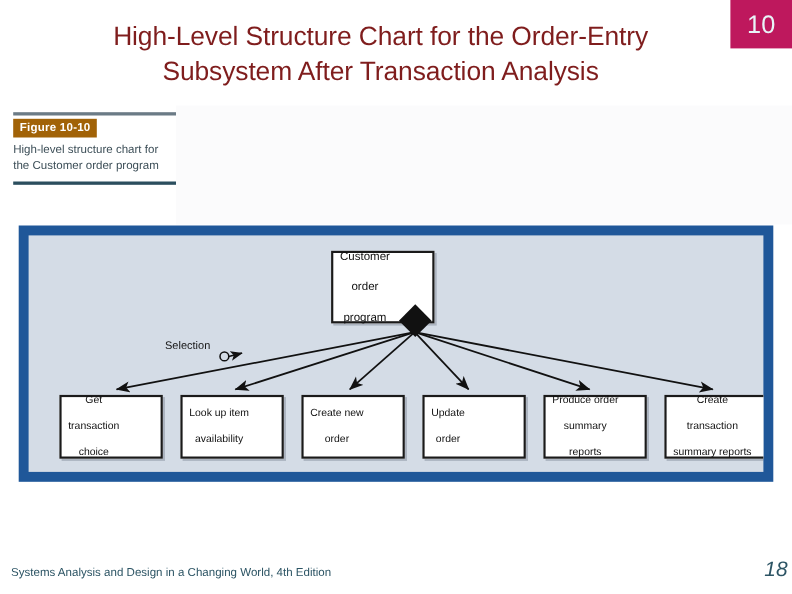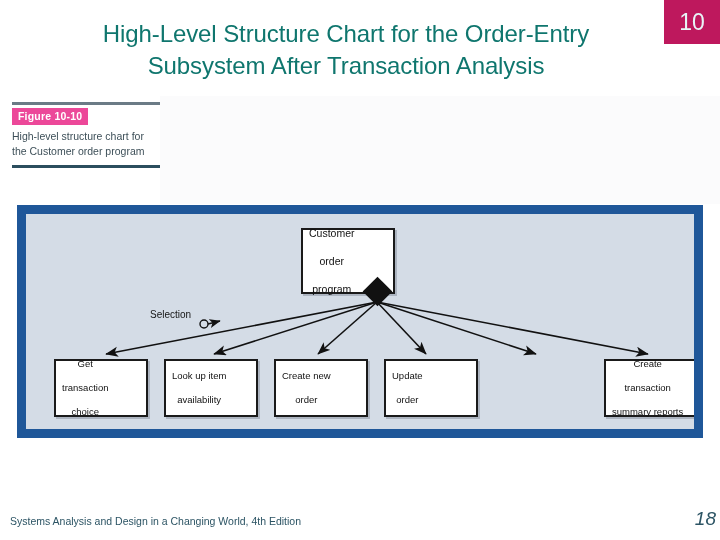--- a/index.html
+++ b/index.html
@@ -32,21 +32,21 @@
     font-family: "Liberation Sans", sans-serif;
   }
 
   
   #slide-title {
     position: absolute;
     left: 36px;
     top: 18px;
     width: 620px;
     text-align: center;
-    color: #0f766e;
+    color: #7f1d1d;
     font-size: 24px;
     line-height: 32px;
     font-family: "Liberation Sans", sans-serif;
     font-weight: normal;
     letter-spacing: -0.1px;
   }
 
   
   #figure-caption {
     position: absolute;
@@ -54,21 +54,21 @@
     top: 102px;
     width: 148px;
   }
   #figure-caption .rule-top {
     height: 3px;
     background: #6b7b86;
     width: 148px;
   }
   #figure-caption .fig-label {
     display: inline-block;
-    background: #ec4899;
+    background: #a16207;
     color: #ffffff;
     font-size: 10.5px;
     font-weight: bold;
     padding: 2px 6px 3px 6px;
     margin-top: 3px;
     letter-spacing: 0.2px;
     font-family: "Liberation Sans", sans-serif;
   }
   #figure-caption .fig-desc {
     color: #3d4f58;
@@ -285,20 +285,27 @@
       </span>
     </div>
 
     <div class="module-box leaf-box" id="box-leaf-3">
       <span>
         <span>Update</span><br>
         <span>order</span>
       </span>
     </div>
 
+    <div class="module-box leaf-box" id="box-leaf-4">
+      <span>
+        <span>Produce order</span><br>
+        <span>summary</span><br>
+        <span>reports</span>
+      </span>
+    </div>
 
     <div class="module-box leaf-box" id="box-leaf-5">
       <span>
         <span>Create</span><br>
         <span>transaction</span><br>
         <span>summary reports</span>
       </span>
     </div>
 
   </div>

